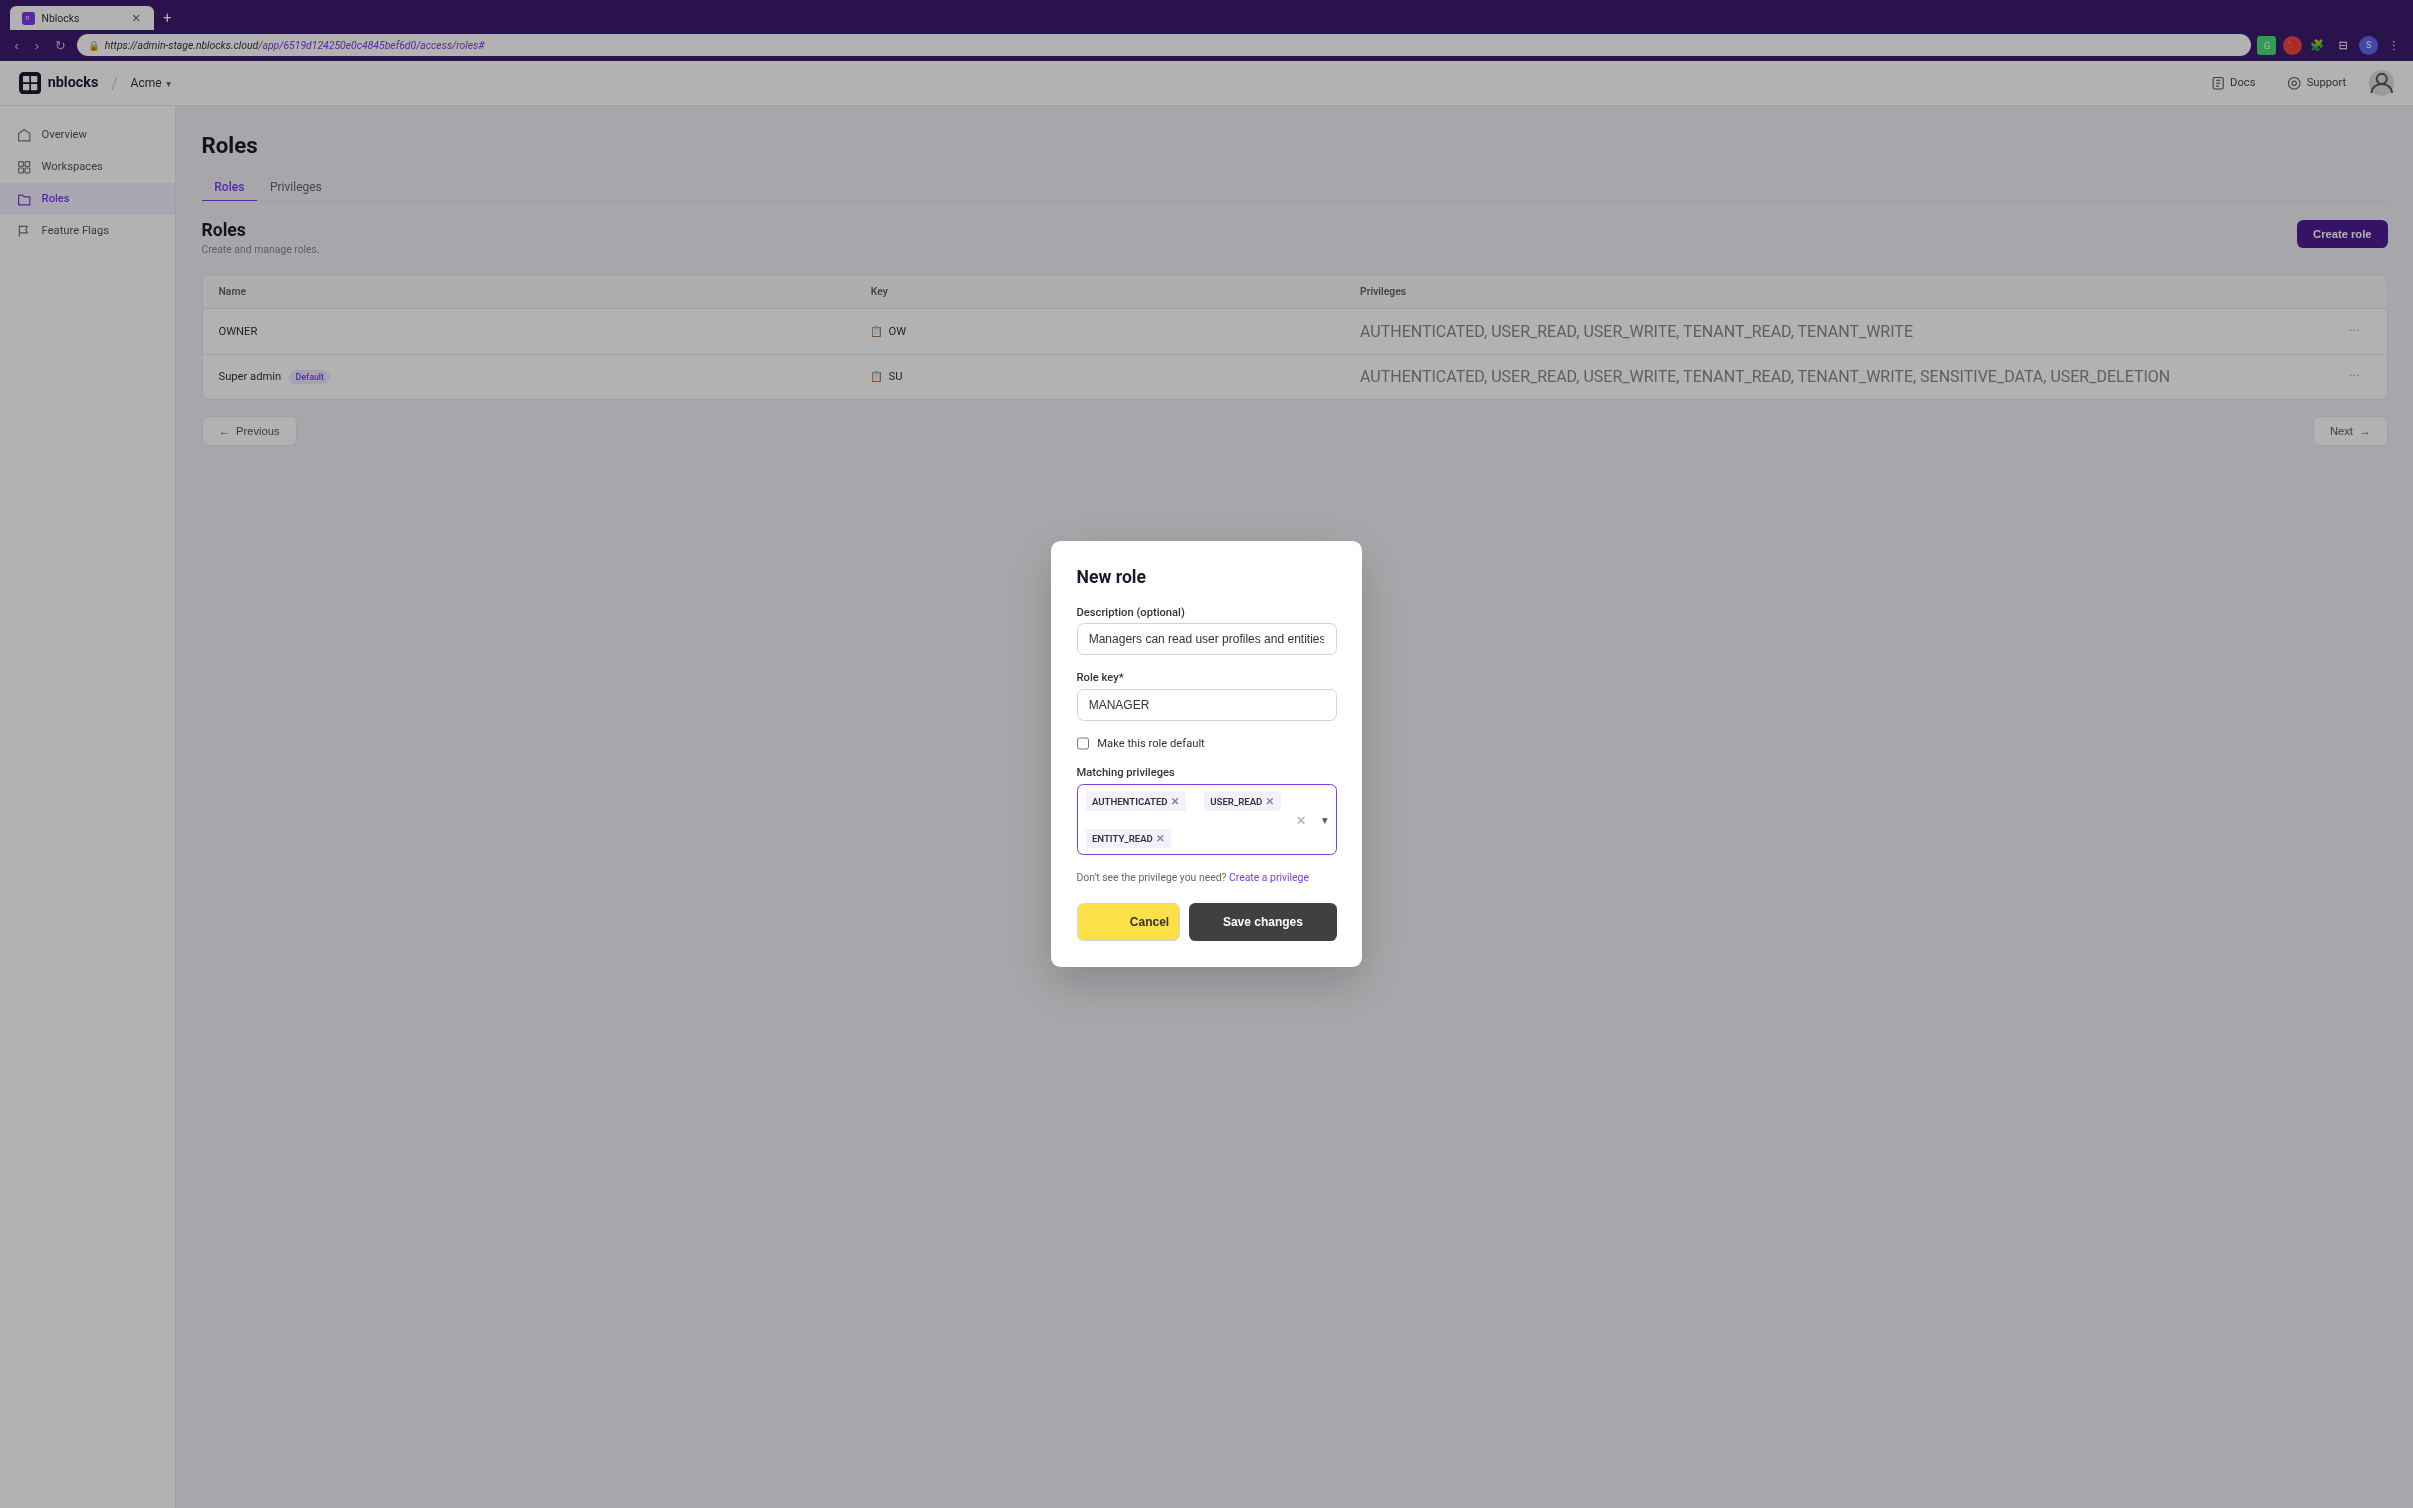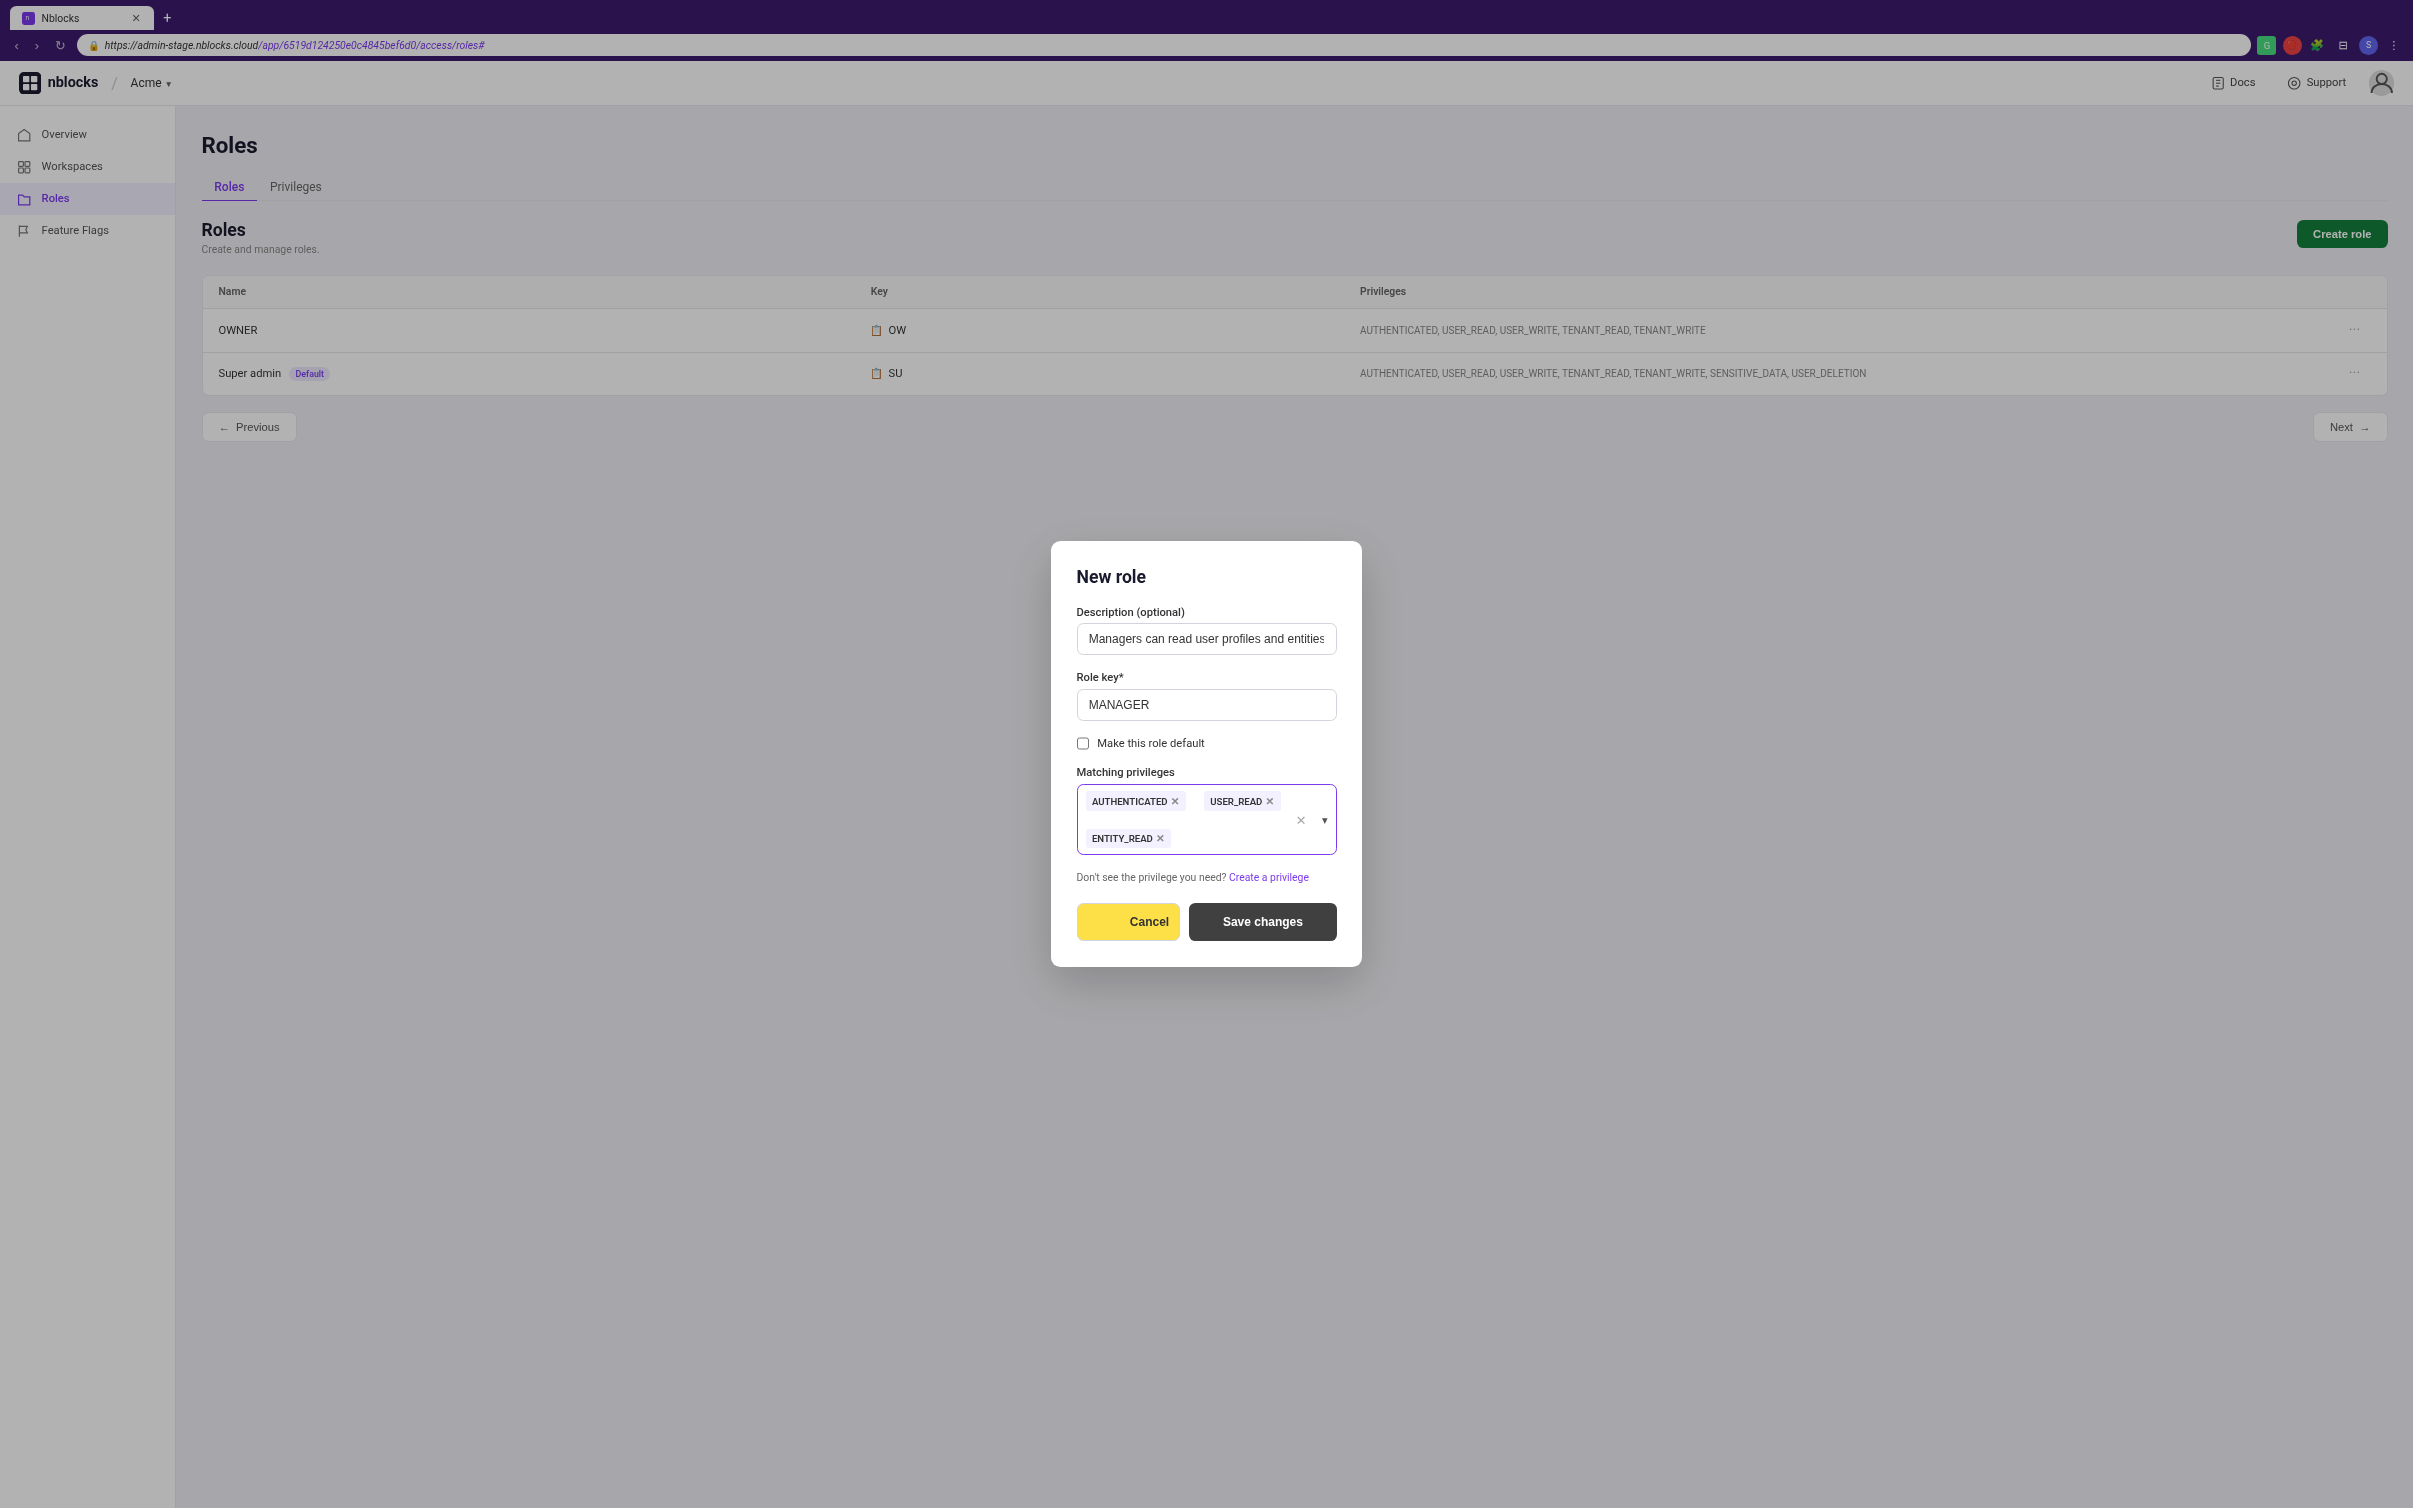--- a/index.html
+++ b/index.html
@@ -49,31 +49,31 @@
     
     
     .tab-bar { display: flex; border-bottom: 1.6px solid #e5e7eb; margin-bottom: 19px; }
     .tab { padding: 6.4px 12.8px; font-size: 12px; cursor: pointer; color: #666; border-bottom: 1.6px solid transparent; margin-bottom: -1.6px; }
     .tab.active { color: #7c3aed; border-bottom-color: #7c3aed; font-weight: 500; }
 
     
     .roles-header { display: flex; justify-content: space-between; align-items: flex-start; margin-bottom: 19px; }
     .roles-title { font-size: 17.6px; font-weight: 700; color: #1a1a2e; }
     .roles-subtitle { font-size: 10.4px; color: #888; margin-top: 3.2px; }
-    .create-role-btn { background: #15803d; color: white; border: none; border-radius: 6.4px; padding: 8px 16px; font-size: 11.2px; font-weight: 600; cursor: pointer; }
+    .create-role-btn { background: #4c1d95; color: white; border: none; border-radius: 6.4px; padding: 8px 16px; font-size: 11.2px; font-weight: 600; cursor: pointer; }
 
     
     .data-table { background: white; border-radius: 6.4px; border: 0.8px solid #e5e7eb; overflow: hidden; }
     .table-header { display: grid; grid-template-columns: 2fr 1.5fr 3fr 32px; padding: 9.6px 16px; background: #f9f9f9; border-bottom: 0.8px solid #e5e7eb; font-size: 10.4px; font-weight: 600; color: #666; }
     .table-row { display: grid; grid-template-columns: 2fr 1.5fr 3fr 32px; padding: 12.8px 16px; border-bottom: 0.8px solid #e5e7eb; align-items: center; font-size: 11.2px; color: #333; }
     .table-row:last-child { border-bottom: none; }
     .key-cell { display: flex; align-items: center; gap: 4.8px; }
     .copy-icon { color: #aaa; font-size: 10.4px; cursor: pointer; }
     .badge-default { background: #ede9ff; color: #7c3aed; font-size: 8.8px; padding: 1.6px 6.4px; border-radius: 9.6px; font-weight: 500; }
-    .privileges-text { color: #888; font-size: 10px; }
+    .privileges-text { color: #888; font-size: 16px; }
     .more-btn { color: #aaa; cursor: pointer; font-size: 14.4px; text-align: center; }
 
     
     .pagination { display: flex; justify-content: space-between; margin-top: 16px; }
     .page-btn { display: flex; align-items: center; gap: 6.4px; background: white; border: 0.8px solid #e5e7eb; border-radius: 6.4px; padding: 8px 16px; font-size: 11.2px; color: #555; cursor: pointer; }
 
     
     .modal-overlay { position: fixed; top: 0; left: 0; right: 0; bottom: 0; background: rgba(0,0,0,0.3); display: flex; align-items: center; justify-content: center; z-index: 100; }
     .modal { background: white; border-radius: 9.6px; padding: 25.5px; width: 311px; box-shadow: 0 16px 48px rgba(0,0,0,0.2); }
     .modal-title { font-size: 17.6px; font-weight: 700; color: #1a1a2e; margin-bottom: 19px; }

